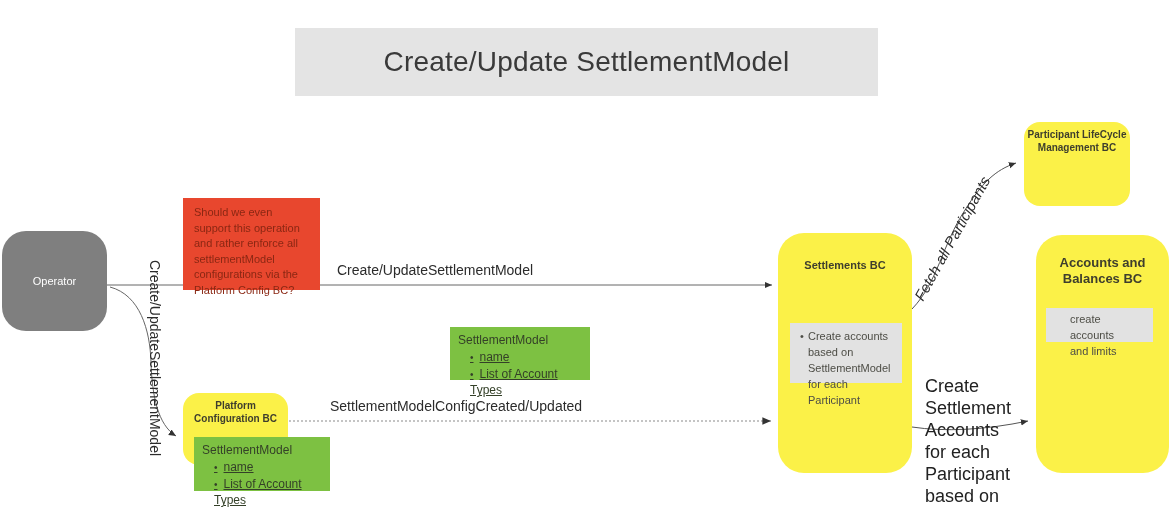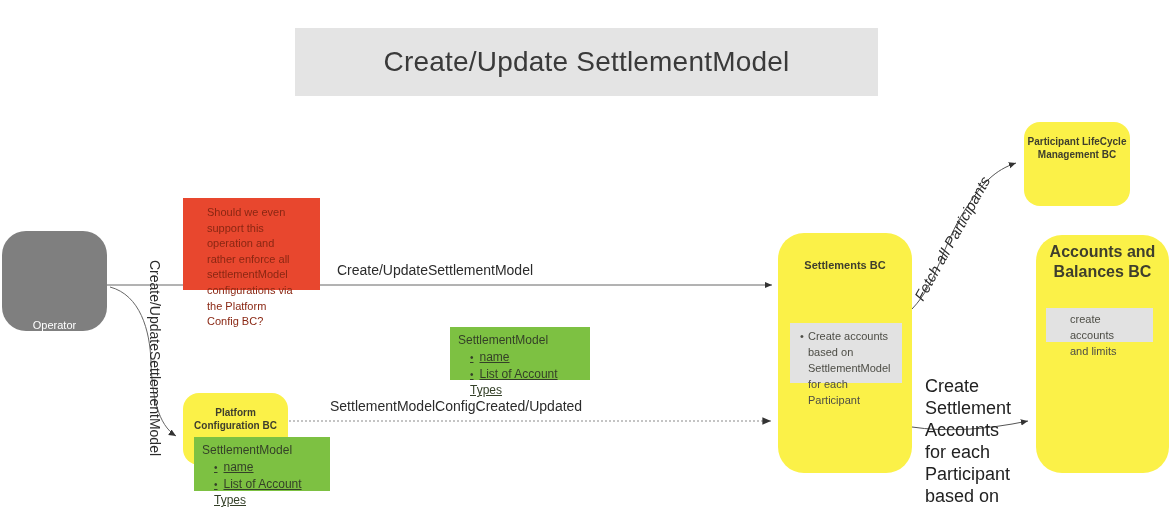--- a/index.html
+++ b/index.html
@@ -12,43 +12,43 @@
   .title-bar {
     left:295px; top:8px; width:583px; height:68px;
     background:#e4e4e4; display:flex; align-items:center; justify-content:center;
     font-size:28px; color:#3a3a3a; letter-spacing:0.2px;margin-top:20px;
   }
 
   
   .operator {
     left:2px; top:231px; width:105px; height:100px;
     background:#7f7f7f; border-radius:24px;
-    display:flex; align-items:flex-end; justify-content:center;
+    display:flex; align-items:center; justify-content:center;
     color:#ffffff; font-size:11px;
   }
 
   
   .red-note {
     left:183px; top:198px; width:137px; height:92px;
     background:#e8472e; color:#8a2713;
-    font-size:11px; line-height:1.42; padding:7px 24px;
+    font-size:11px; line-height:1.42; padding:7px 11px;
   }
 
   
   .bc {
     background:#fbf148; border-radius:16px;
     color:#3e3e2d; font-weight:bold; text-align:center; font-size:10px; line-height:1.25;
   }
-  .bc .bc-title { padding-top:14px; }
+  .bc .bc-title { padding-top:7px; }
   .bc-platform  { left:183px;  top:393px; width:105px; height:72px; }
   .bc-settle    { left:778px;  top:233px; width:134px; height:240px; border-radius:26px; }
   .bc-settle .bc-title { font-size:11px; padding-top:26px; }
   .bc-plcm      { left:1024px; top:122px; width:106px; height:84px; }
   .bc-anb       { left:1036px; top:235px; width:133px; height:238px; border-radius:26px; }
-  .bc-anb .bc-title { font-size:16px; padding-top:7px; }
+  .bc-anb .bc-title { font-size:13px; padding-top:20px; }
 
   
   .gray-note {
     position:absolute; background:#e2e2e2; color:#4d4d46;
     font-weight:normal; text-align:left; font-size:11px; line-height:1.45;
   }
   .gray-note-settle { left:12px; top:90px; width:112px; height:60px; padding:6px 6px 6px 6px; display:flex; }
   .gray-note-settle .bullet { width:12px; text-align:center; flex:none; }
   .gray-note-anb { left:10px; top:73px; width:107px; height:34px; padding:4px 24px; }
 

